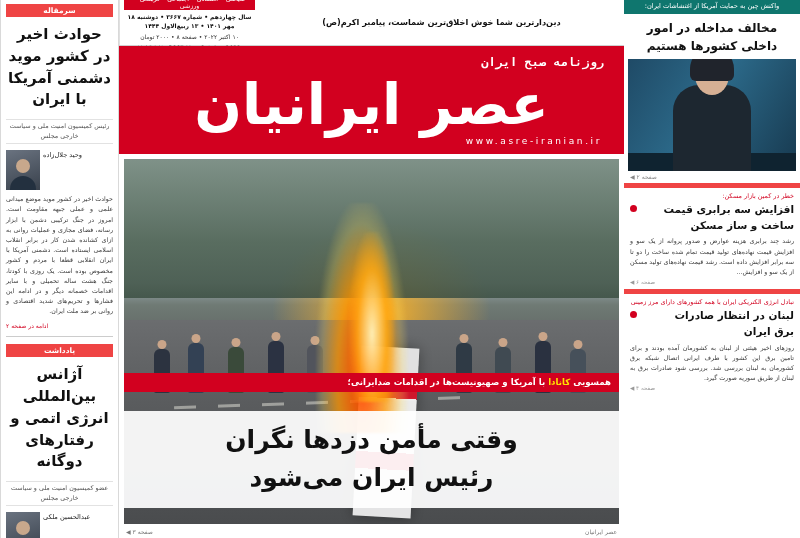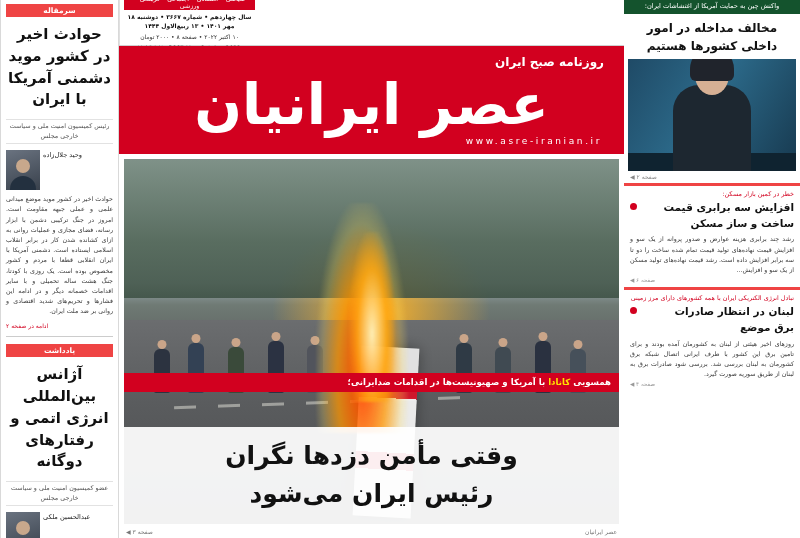--- a/index.html
+++ b/index.html
@@ -173,20 +173,21 @@
     color: #fff;
     overflow: hidden;
   }
   .logo-kicker {
     position: absolute;
     top: 9px;
     right: 20px;
     font-size: 12px;
     font-weight: bold;
     letter-spacing: .5px;
+    font-family: Liberation Mono, monospace;
   }
   .logo-main {
     font-size: 56px;
     font-weight: bold;
     line-height: 1;
     margin-top: 10px;
     font-family: "DejaVu Sans", "Liberation Sans", sans-serif;
     letter-spacing: -1px;
   }
   .logo-url {
@@ -296,21 +297,21 @@
     color: #fff;
     font-size: 8.6px;
     font-weight: bold;
     padding: 3px 8px;
     text-align: right;
     line-height: 1.5;
   }
   .photo-caption .hl { color: #ffe200; }
   .headline-box {
     position: absolute;
-    left: 0; right: 0; bottom: 0;
+    left: 0; right: 0; bottom: 16px;
     background: rgba(255,255,255,.93);
     padding: 10px 10px 12px 10px;
     text-align: center;
   }
   .headline {
     font-size: 25px;
     font-weight: bold;
     color: #111;
     line-height: 1.5;
   }
@@ -326,21 +327,21 @@
   }
 
   
   .col-left {
     width: 176px;
     height: 100%;
     display: flex;
     flex-direction: column;
   }
   .left-top-banner {
-    background: #14532d;
+    background: #0f766e;
     color: #fff;
     font-size: 6.6px;
     text-align: center;
     padding: 2px 3px;
     line-height: 1.5;
   }
   .left-hero-title {
     font-size: 12px;
     font-weight: bold;
     color: #111;
@@ -387,21 +388,21 @@
     height: 18px;
     background: #0f2330;
   }
   .left-hero-cap {
     font-size: 6px;
     color: #888;
     text-align: left;
     padding: 2px 6px 3px 6px;
   }
   .lbox {
-    border-top: 3px solid #ef4444;
+    border-top: 5px solid #ef4444;
     padding: 4px 6px;
   }
   .lbox-kicker {
     font-size: 6.4px;
     color: #d2001f;
     text-align: right;
     margin-bottom: 2px;
   }
   .lbox-title {
     font-size: 10.5px;
@@ -492,20 +493,21 @@
 
   <div class="col-center">
 
     <div class="masthead-top">
       <div class="mast-meta">
         <div class="mast-cats">سیاسی • اقتصادی • اجتماعی • فرهنگی • ورزشی</div>
         <div class="mast-line b">سال چهاردهم • شماره ۳۶۶۷ • دوشنبه ۱۸ مهر ۱۴۰۱ • ۱۳ ربیع‌الاول ۱۴۴۴</div>
         <div class="mast-line">۱۰ اکتبر ۲۰۲۲ • صفحه ۸ • ۲۰۰۰ تومان</div>
         <div class="mast-line">Vol.14.No.3667.Mon.October.2022</div>
       </div>
+      <div class="mast-quote">دین‌دارترین شما خوش اخلاق‌ترین شماست، پیامبر اکرم(ص)</div>
     </div>
 
     <div class="logo-band">
       <div class="logo-kicker">روزنامه صبح ایران</div>
       <div class="logo-main">عصر ایرانیان</div>
       <div class="logo-url">www.asre-iranian.ir</div>
     </div>
 
     <div class="photo-wrap">
       <div class="photo">
@@ -560,21 +562,21 @@
       </div>
       <div class="body-text" style="margin-top:3px">رشد چند برابری هزینه عوارض و صدور پروانه از یک سو و افزایش قیمت نهاده‌های تولید قیمت تمام شده ساخت را دو تا سه برابر افزایش داده است. رشد قیمت نهاده‌های تولید مسکن از یک سو و افزایش...</div>
       <div class="page-tag">صفحه ۶ ◀</div>
     </div>
 
 
     <div class="lbox">
       <div class="lbox-kicker">تبادل انرژی الکتریکی ایران با همه کشورهای دارای مرز زمینی</div>
       <div class="bullet-row">
         <div class="bullet"></div>
-        <div class="lbox-title">لبنان در انتظار صادرات برق موضع</div>
+        <div class="lbox-title">لبنان در انتظار صادرات برق ایران</div>
       </div>
       <div class="body-text" style="margin-top:3px">روزهای اخیر هیئتی از لبنان به کشورمان آمده بودند و برای تامین برق این کشور با طرف ایرانی اتصال شبکه برق کشورمان به لبنان بررسی شد. بررسی شود صادرات برق به لبنان از طریق سوریه صورت گیرد.</div>
       <div class="page-tag">صفحه ۴ ◀</div>
     </div>
 
   </div>
 
 </div>
 
 </body></html>

